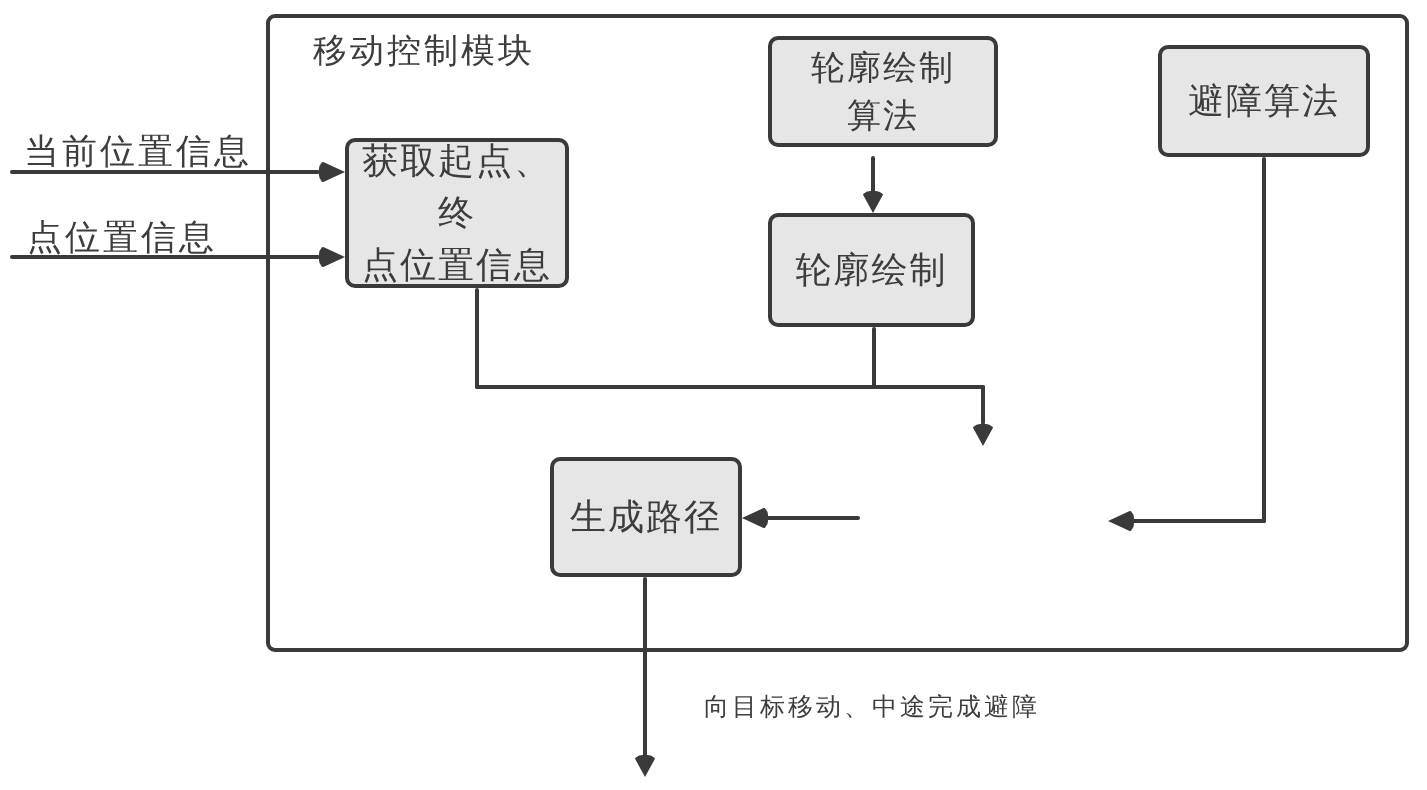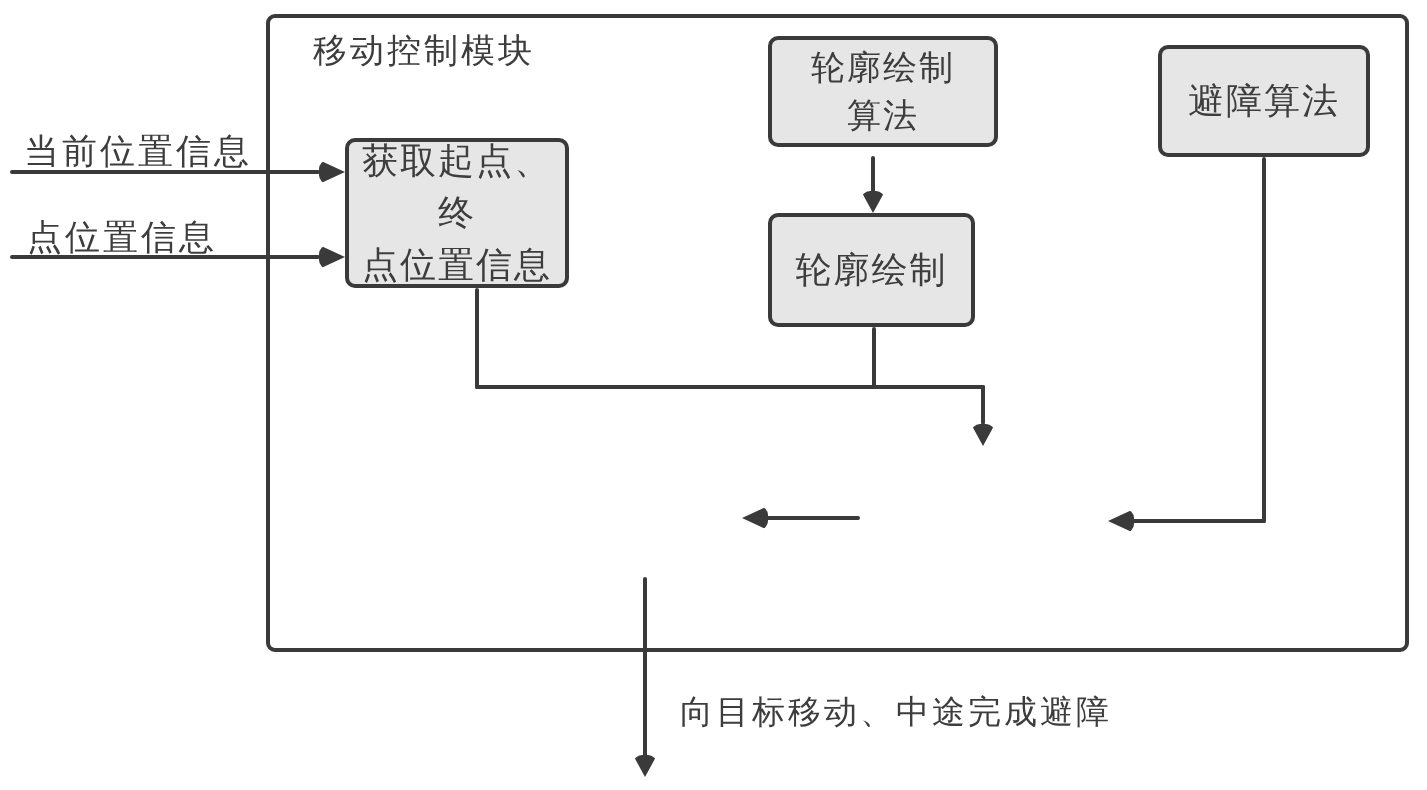--- a/index.html
+++ b/index.html
@@ -92,20 +92,21 @@
 点位置信息</div>
 
   <div class="node" style="left:768px; top:36px; width:230px; height:111px; font-size:34px; line-height:1.4;">轮廓绘制
 算法</div>
 
   <div class="node" style="left:768px; top:213px; width:207px; height:114px;">轮廓绘制</div>
 
   <div class="node" style="left:1158px; top:45px; width:212px; height:112px;">避障算法</div>
 
 
+  <div class="node" style="left:550px; top:457px; width:192px; height:120px;">生成路径</div>
 
   <div class="line" style="left:871px; top:156px; width:4px; height:38px;"></div>
   <div class="ah ah-down" style="left:861px; top:191px;"></div>
 
   <div class="line" style="left:475px; top:288px; width:4px; height:101px;"></div>
 
   <div class="line" style="left:872px; top:327px; width:4px; height:62px;"></div>
 
   <div class="line" style="left:475px; top:385px; width:510px; height:4px;"></div>
 
@@ -115,15 +116,15 @@
   <div class="line" style="left:1262px; top:157px; width:4px; height:366px;"></div>
   <div class="line" style="left:1132px; top:519px; width:134px; height:4px;"></div>
   <div class="ah ah-left" style="left:1108px; top:509px;"></div>
 
   <div class="line" style="left:766px; top:516px; width:94px; height:4px;"></div>
   <div class="ah ah-left" style="left:742px; top:506px;"></div>
 
   <div class="line" style="left:643px; top:577px; width:4px; height:180px;"></div>
   <div class="ah ah-down" style="left:633px; top:755px;"></div>
 
-  <div class="label" style="left:680px; top:690px; font-size:33px;">向目标移动、中途完成避障</div>
+  <div class="label" style="left:704px; top:690px; font-size:25px;">向目标移动、中途完成避障</div>
 
 </div>
 
 </body></html>

